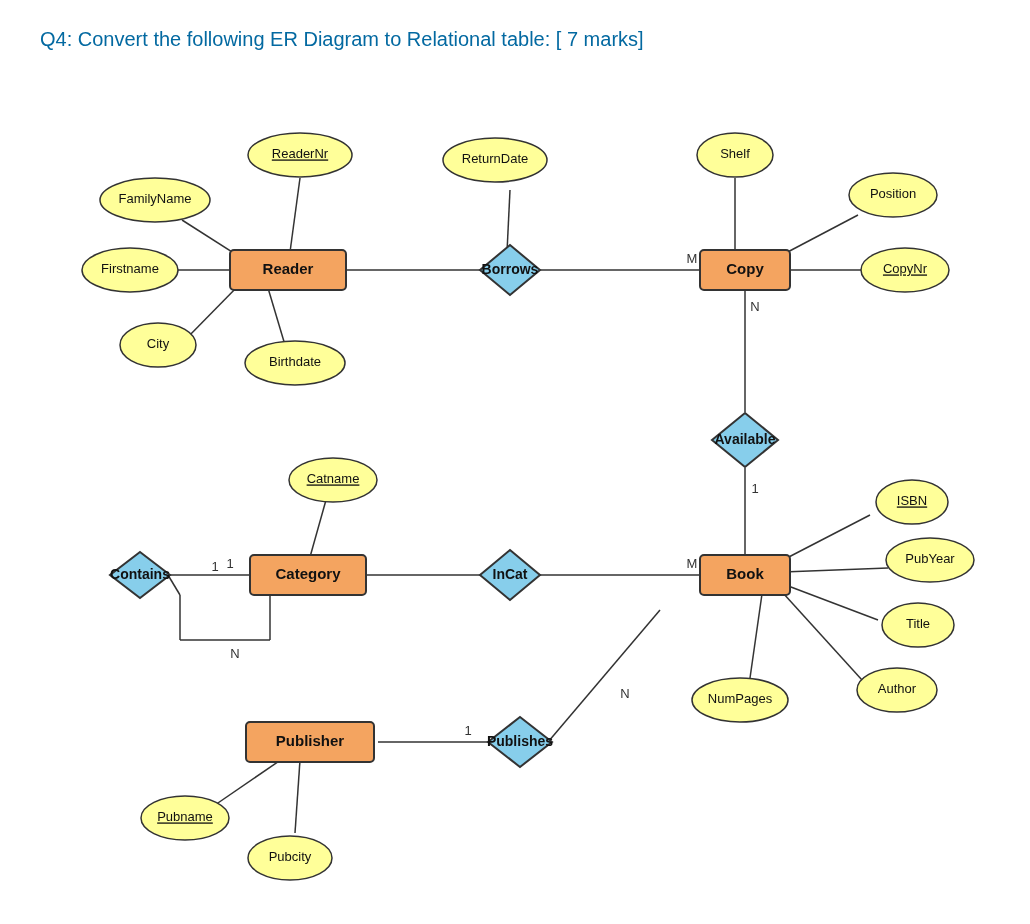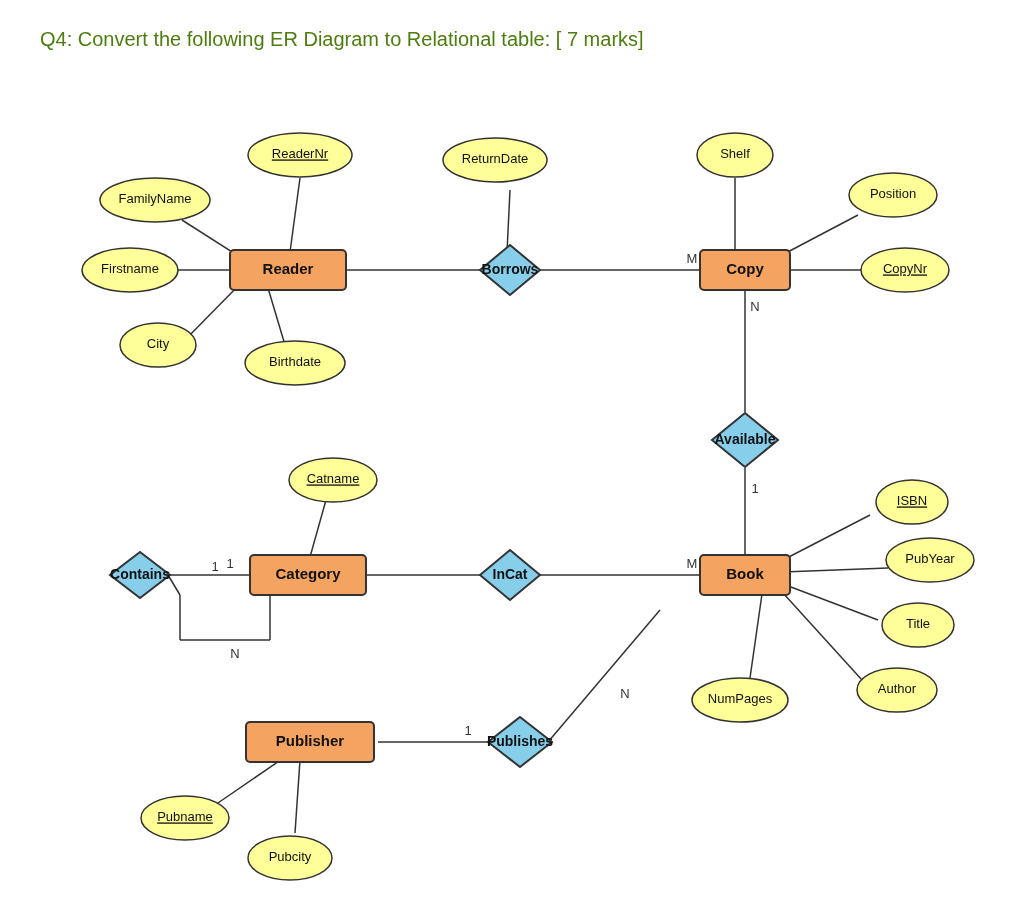--- a/index.html
+++ b/index.html
@@ -10,21 +10,21 @@
       height: 924px;
       overflow: hidden;
       position: relative;
     }
     .title {
       position: absolute;
       top: 28px;
       left: 40px;
       font-size: 20px;
       font-weight: normal;
-      color: #4d7c0f;
+      color: #0369a1;
     }
     svg {
       position: absolute;
       top: 0;
       left: 0;
       width: 1030px;
       height: 924px;
     }
     
     .entity {

